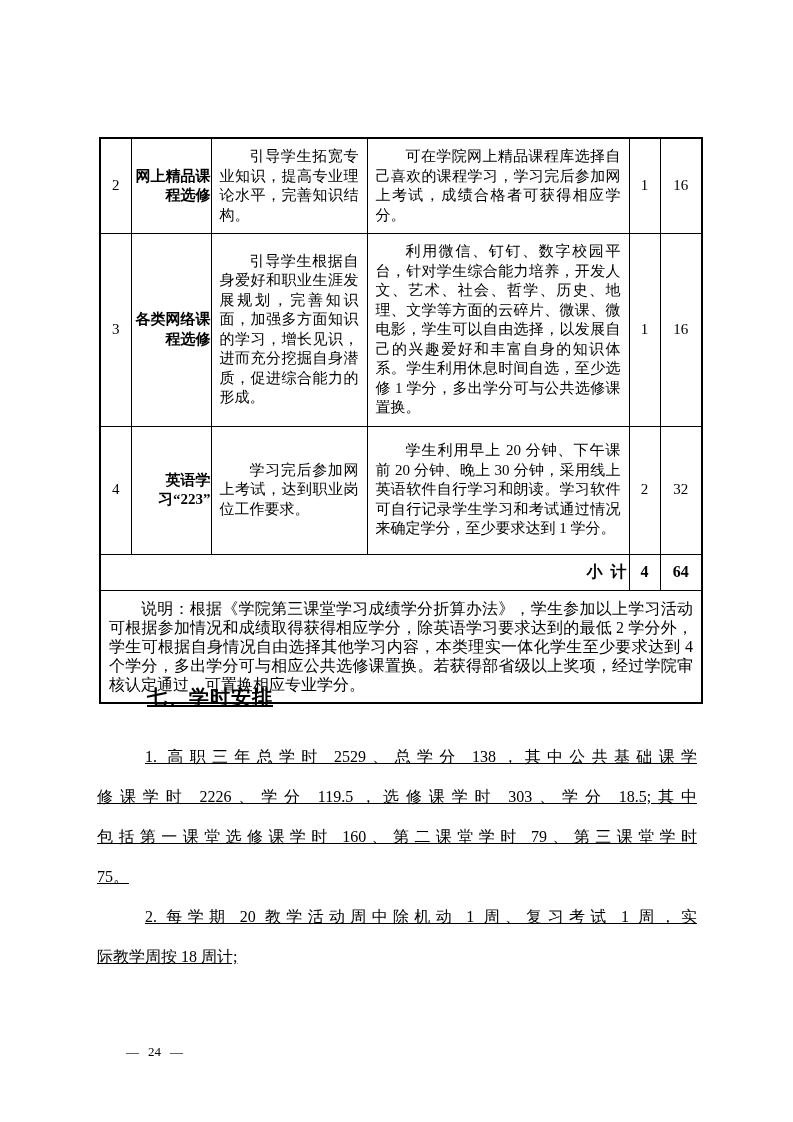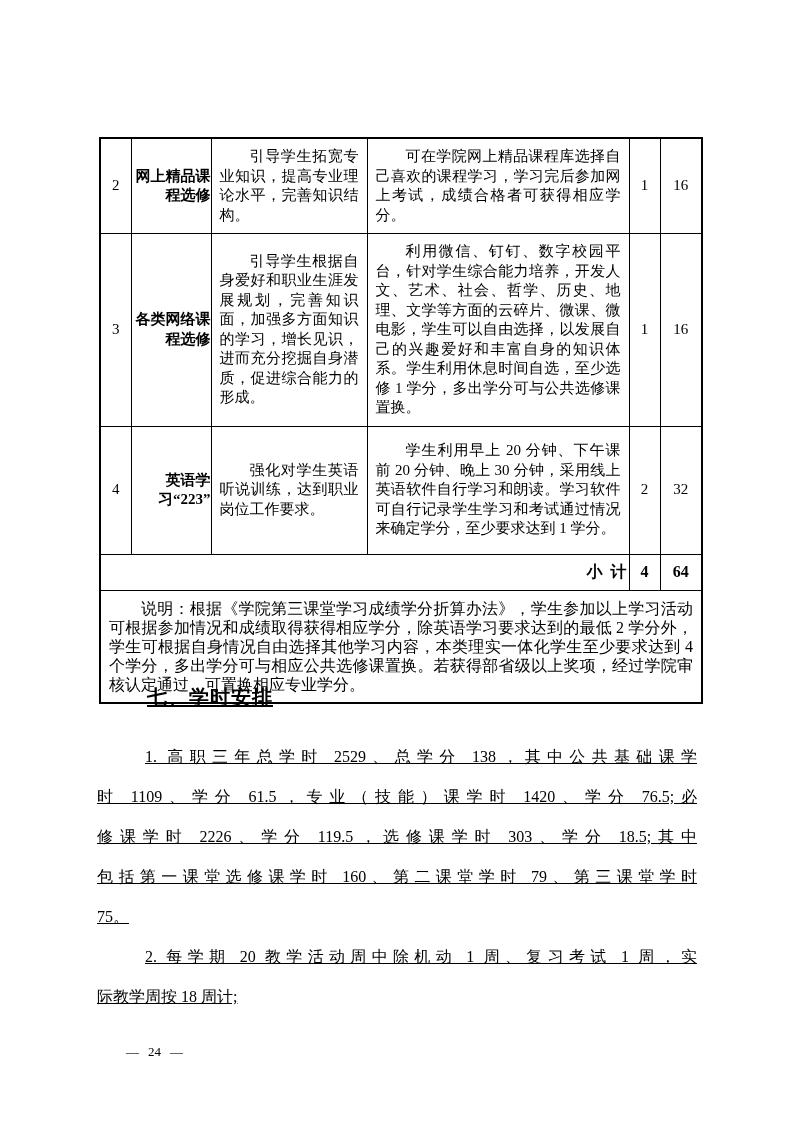--- a/index.html
+++ b/index.html
@@ -130,21 +130,21 @@
         <td class="cell-detail">
             <p>利用微信、钉钉、数字校园平台，针对学生综合能力培养，开发人文、艺术、社会、哲学、历史、地理、文学等方面的云碎片、微课、微电影，学生可以自由选择，以发展自己的兴趣爱好和丰富自身的知识体系。学生利用休息时间自选，至少选修 1 学分，多出学分可与公共选修课置换。</p>
           </td>
         <td class="cell-credit">1</td>
         <td class="cell-hours">16</td>
       </tr>
       <tr style="height:128px">
         <td class="cell-no">4</td>
         <td class="cell-name">英语学习“223”</td>
         <td class="cell-desc">
-            <p>强化对学生英语听说训练，达到职业岗位工作要求。</p>
+            <p>学习完后参加网上考试，达到职业岗位工作要求。</p>
           </td>
         <td class="cell-detail">
             <p>学生利用早上 20 分钟、下午课前 20 分钟、晚上 30 分钟，采用线上英语软件自行学习和朗读。学习软件可自行记录学生学习和考试通过情况来确定学分，至少要求达到 1 学分。</p>
           </td>
         <td class="cell-credit">2</td>
         <td class="cell-hours">32</td>
       </tr>
       <tr style="height:36px" class="subtotal-row">
         <td class="cell-subtotal" colspan="4">小 计</td>
         <td class="cell-credit">4</td>
@@ -154,21 +154,20 @@
         <td class="cell-note" colspan="6">
             <p>说明：根据《学院第三课堂学习成绩学分折算办法》，学生参加以上学习活动可根据参加情况和成绩取得获得相应学分，除英语学习要求达到的最低 2 学分外，学生可根据自身情况自由选择其他学习内容，本类理实一体化学生至少要求达到 4 个学分，多出学分可与相应公共选修课置换。若获得部省级以上奖项，经过学院审核认定通过，可置换相应专业学分。</p>
           </td>
       </tr>
     </tbody>
   </table>
 
   <div class="section">
     <h2 class="section-heading">七、学时安排</h2>
     <div class="bodyline first">1. 高职三年总学时 2529、总学分 138，其中公共基础课学</div>
-    <div class="bodyline">时 1109、学分 61.5，专业（技能）课学时 1420、学分 76.5;必</div>
     <div class="bodyline">修课学时 2226、学分 119.5，选修课学时 303、学分 18.5;其中</div>
     <div class="bodyline">包括第一课堂选修课学时 160、第二课堂学时 79、第三课堂学时</div>
     <div class="bodyline last">75。</div>
     <div class="bodyline first">2. 每学期 20 教学活动周中除机动 1 周、复习考试 1 周，实</div>
     <div class="bodyline last">际教学周按 18 周计;</div>
   </div>
 
   <div class="footer">
     <span class="dash">—</span>
     <span>24</span>

